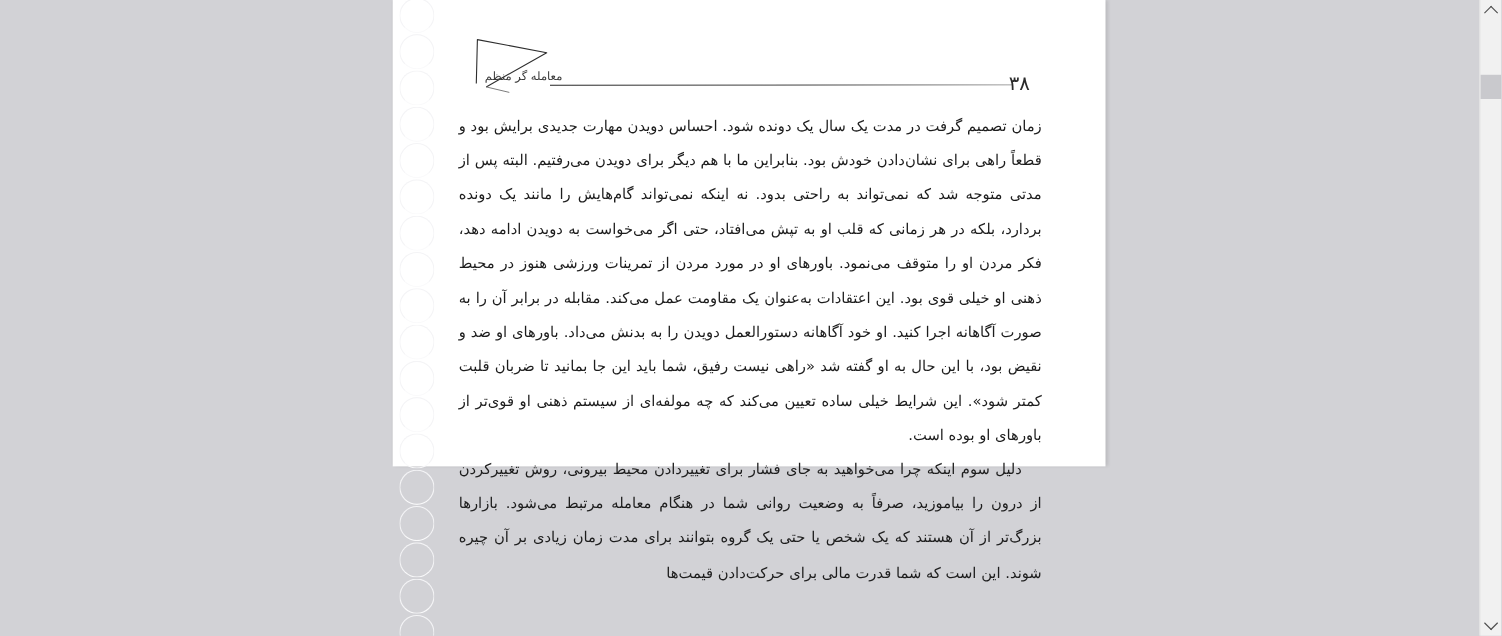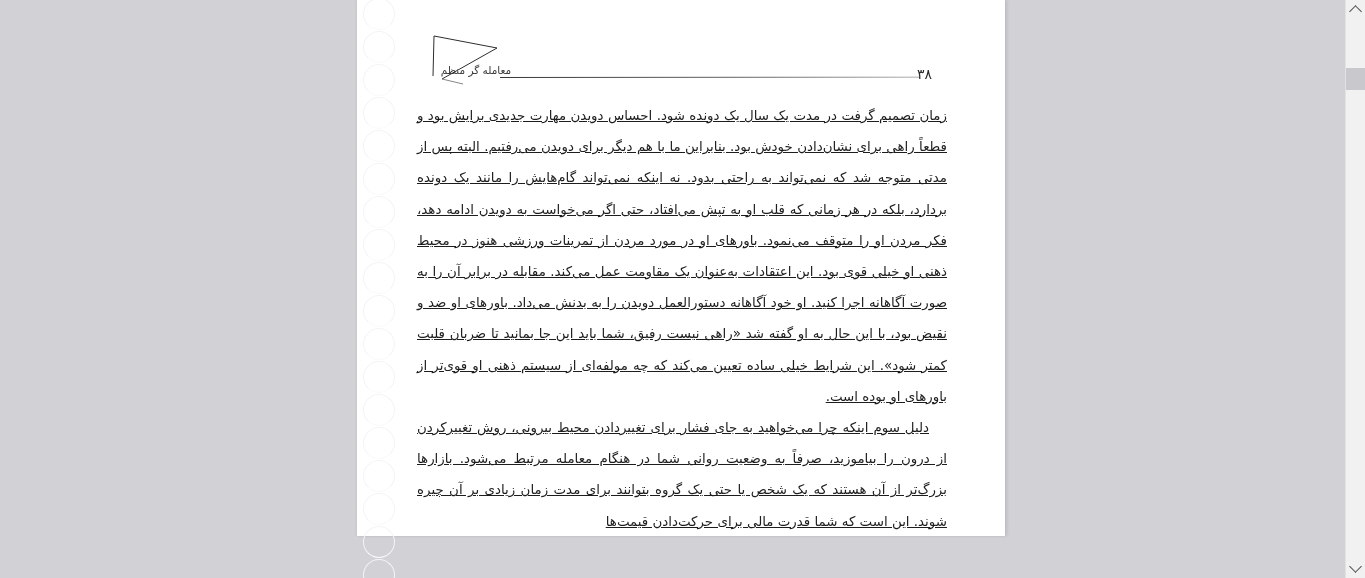--- a/index.html
+++ b/index.html
@@ -20,21 +20,21 @@
     background: #d2d2d6;
     overflow: hidden;
   }
 
   
   #page-sheet {
     position: absolute;
     left: 357px;
     top: 0;
     width: 648px;
-    height: 536px;
+    height: 424px;
     background: #ffffff;
     box-shadow: 2px 0 3px rgba(0,0,0,0.10), -1px 0 2px rgba(0,0,0,0.05);
   }
 
   
   #binding-rings {
     position: absolute;
     left: 2px;
     top: -6px;
     width: 46px;
@@ -93,21 +93,21 @@
     height: 3px;
   }
 
   #page-number {
     position: absolute;
     left: 560px;
     top: 66px;
     width: 64px;
     text-align: left;
     font-family: "DejaVu Sans", sans-serif;
-    font-size: 14px;
+    font-size: 18px;
     color: #2b2b2b;
     direction: rtl;
   }
 
   
   #page-body {
     position: absolute;
     left: 60px;
     top: 100px;
     width: 530px;
@@ -118,21 +118,20 @@
 
   .para {
     margin: 0 0 0px 0;
     font-family: "DejaVu Sans", sans-serif;
     font-size: 13.4px;
     line-height: 31.2px;
     color: #1d1d1d;
     text-align: justify;
     text-justify: inter-word;
     direction: rtl;
-    text-decoration: underline;
   }
   .para + .para {
   }
   .para.indent {
     text-indent: 18px;
   }
 
   
   #scrollbar {
     position: absolute;

